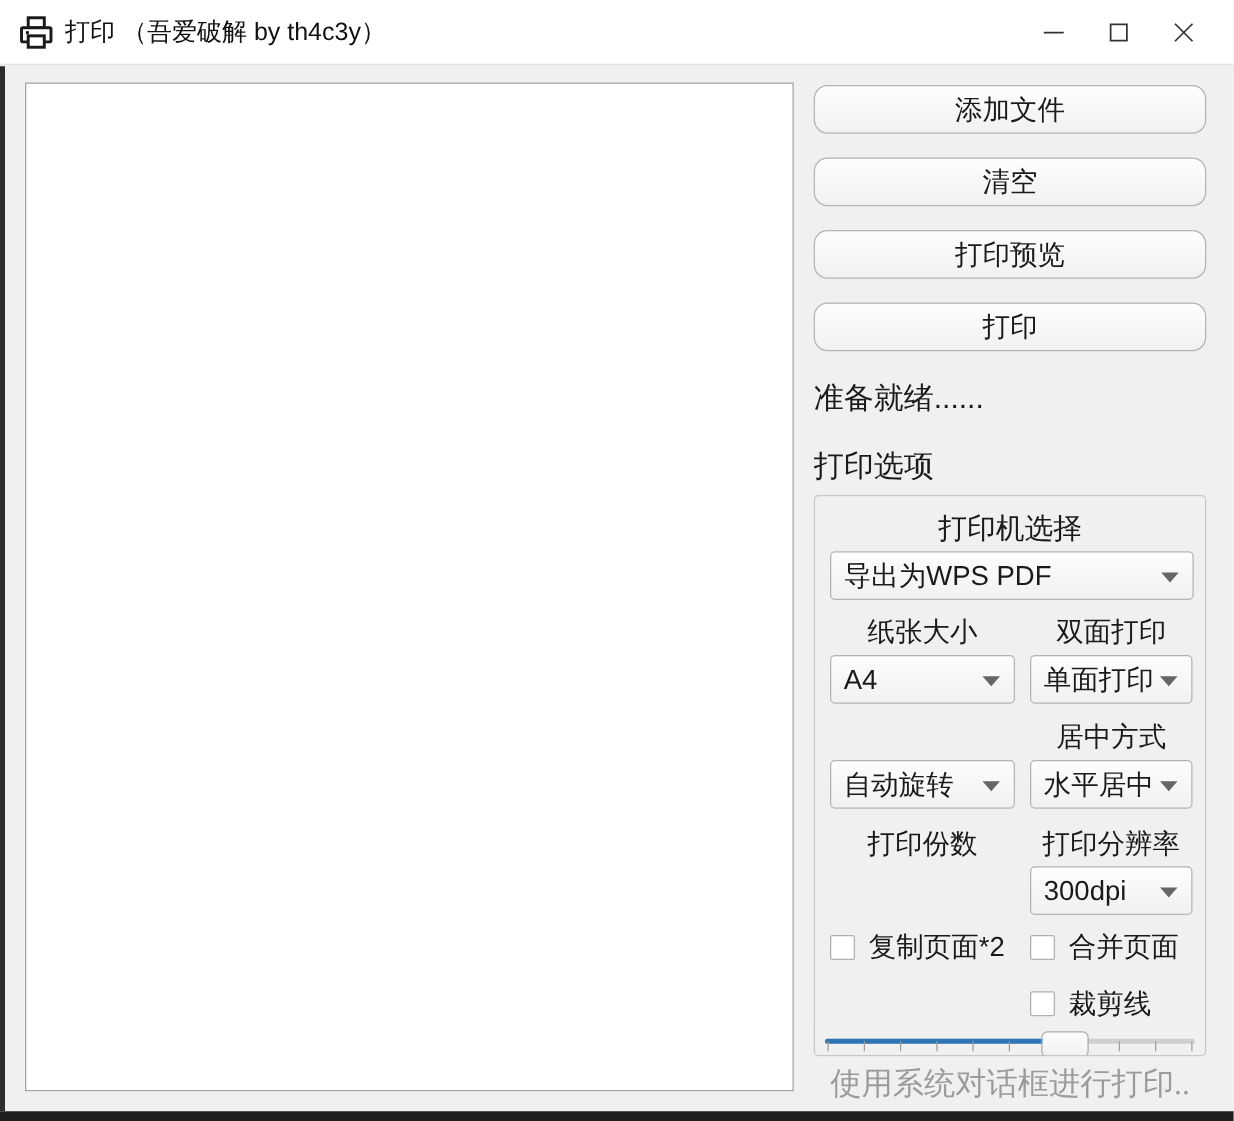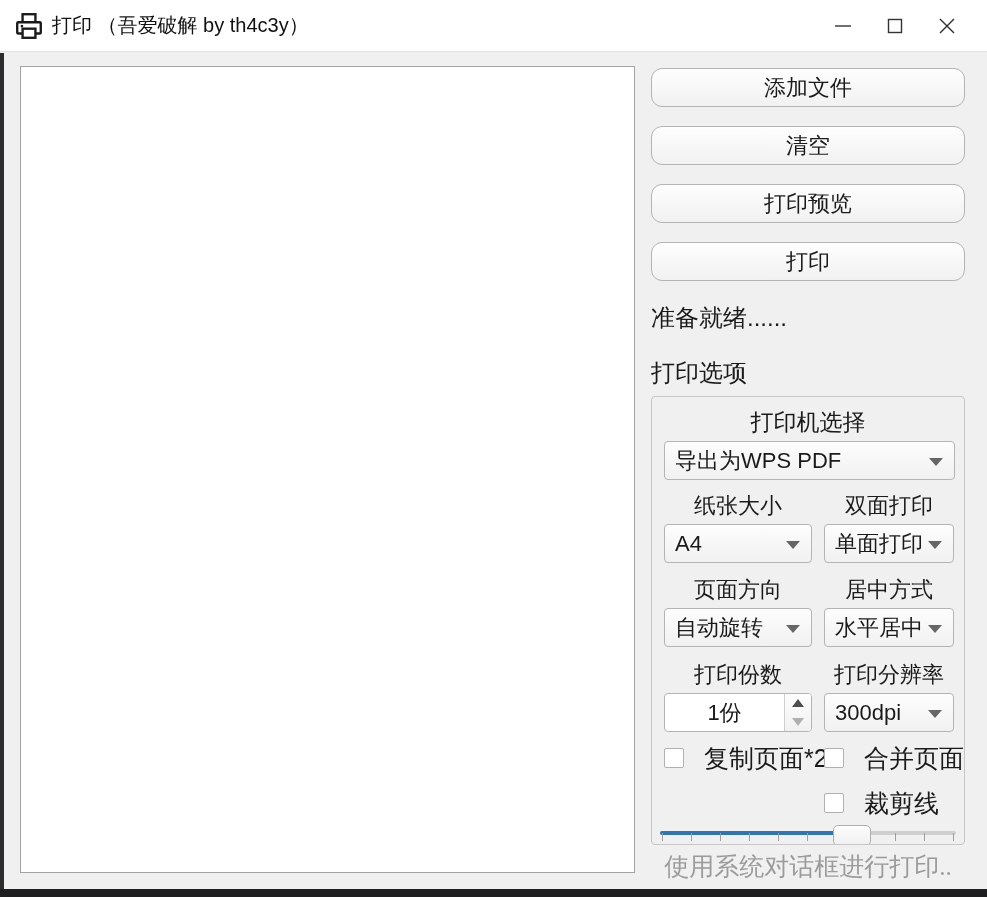--- a/index.html
+++ b/index.html
@@ -93,21 +93,21 @@
   .tri-up { width:0; height:0; border-left:6px solid transparent; border-right:6px solid transparent; border-bottom:8px solid #4d4d4d; }
   .tri-down { width:0; height:0; border-left:6px solid transparent; border-right:6px solid transparent; border-top:8px solid #b0b0b0; }
 
   
   .cb-row { position:absolute; height:26px; display:flex; align-items:center; }
   .cb-row-1 { top:348px; } .cb-row-2 { top:393px; }
   .checkbox {
     width:20px; height:20px; background:#fff;
     border:1px solid #b0b0b0; border-radius:2px; cursor:pointer; flex:0 0 auto;
   }
-  .cb-label { margin-left:20px; font-size:25px; white-space:nowrap; }
+  .cb-label { margin-left:11px; font-size:22px; white-space:nowrap; }
 
   
   .slider { position:absolute; left:8px; right:8px; top:428px; height:21px; cursor:pointer; }
   .slider-track {
     position:absolute; left:0; right:0; top:6px; height:4px;
     background:#cfcfcf; border-radius:2px;
   }
   .slider-fill { position:absolute; left:0; top:6px; height:4px; background:#2e75b6; border-radius:2px 0 0 2px; }
   .slider-ticks { position:absolute; left:2px; right:2px; top:8px; display:flex; justify-content:space-between; }
   .tick { width:1px; height:8px; background:#9e9e9e; }
@@ -181,44 +181,32 @@
       <div class="col-label lbl-c2 row-lbl-1">双面打印</div>
       <div class="combo ctl-c1 row-ctl-1">
         <span class="val">A4</span>
         <span class="arrow"></span>
       </div>
       <div class="combo ctl-c2 row-ctl-1">
         <span class="val">单面打印</span>
         <span class="arrow"></span>
       </div>
 
-      <div class="col-label lbl-c1 row-lbl-2">页面方向</div>
       <div class="col-label lbl-c2 row-lbl-2">居中方式</div>
       <div class="combo ctl-c1 row-ctl-2">
         <span class="val">自动旋转</span>
         <span class="arrow"></span>
       </div>
       <div class="combo ctl-c2 row-ctl-2">
         <span class="val">水平居中</span>
         <span class="arrow"></span>
       </div>
 
       <div class="col-label lbl-c1 row-lbl-3">打印份数</div>
       <div class="col-label lbl-c2 row-lbl-3">打印分辨率</div>
-      <div class="spinbox ctl-c1 row-ctl-3">
-        <div class="spin-value">1份</div>
-        <div class="spin-arrows">
-          <div class="spin-up">
-              <span class="tri-up"></span>
-            </div>
-          <div class="spin-down">
-              <span class="tri-down"></span>
-            </div>
-        </div>
-      </div>
       <div class="combo ctl-c2 row-ctl-3">
         <span class="val">300dpi</span>
         <span class="arrow"></span>
       </div>
 
       <div class="cb-row cb-row-1 ctl-c1">
         <span class="checkbox"></span>
         <span class="cb-label">复制页面*2</span>
       </div>
       <div class="cb-row cb-row-1 ctl-c2">

